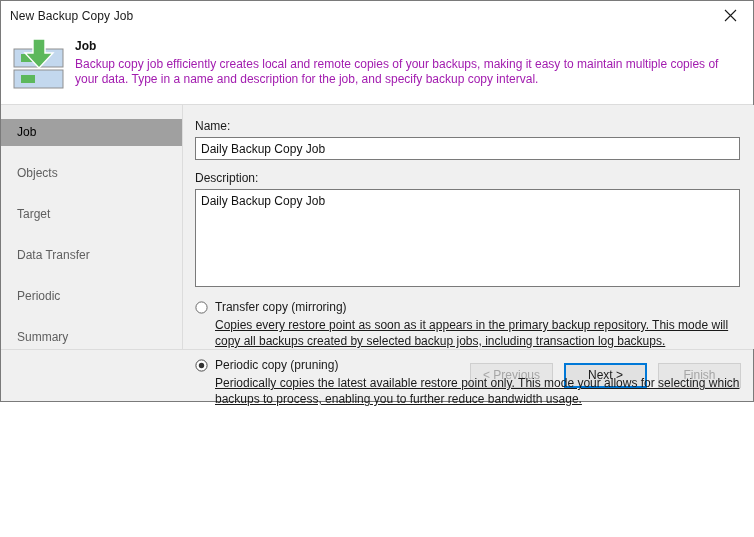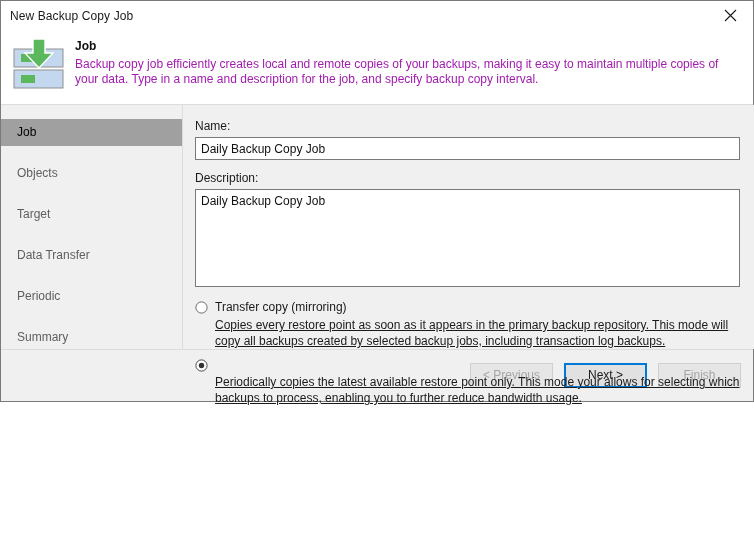--- a/index.html
+++ b/index.html
@@ -313,20 +313,21 @@
       </div>
       <div class="radio-desc">Copies every restore point as soon as it appears in the primary backup repository. This mode will copy all backups created by selected backup jobs, including transaction log backups.</div>
 
       <div class="radio-row">
         <span class="radio-mark">
           <svg width="13" height="13" viewBox="0 0 13 13" aria-hidden="true">
             <circle cx="6.5" cy="6.5" r="5.6" fill="#ffffff" stroke="#4a4a4a" stroke-width="1"></circle>
             <circle cx="6.5" cy="6.5" r="2.7" fill="#333333"></circle>
           </svg>
         </span>
+        <span class="radio-label">Periodic copy (pruning)</span>
       </div>
       <div class="radio-desc">Periodically copies the latest available restore point only. This mode your allows for selecting which backups to process, enabling you to further reduce bandwidth usage.</div>
 
     </div>
   </div>
 
   <div class="footer">
     <div class="btn disabled">&lt; Previous</div>
     <div class="btn focused">Next &gt;</div>
     <div class="btn disabled">Finish</div>

